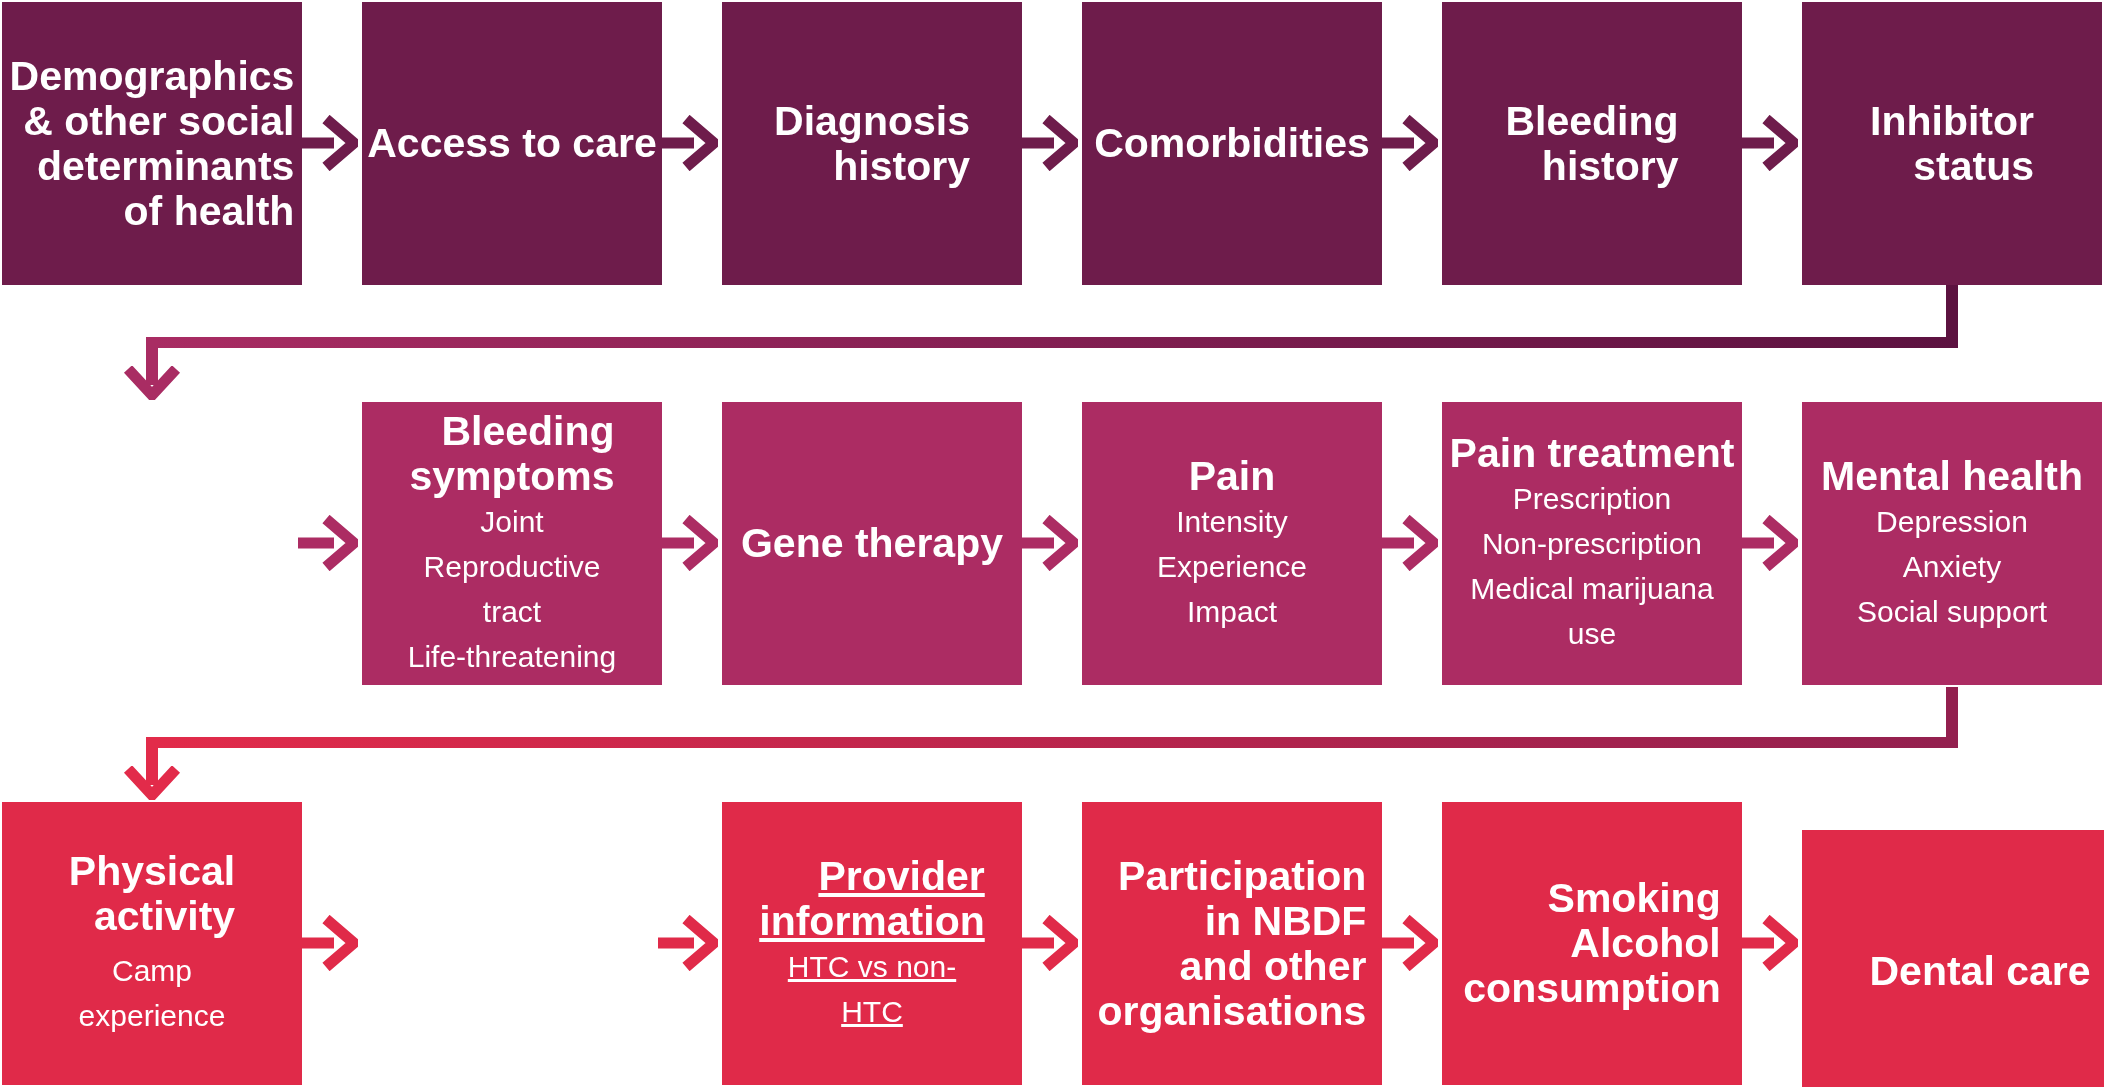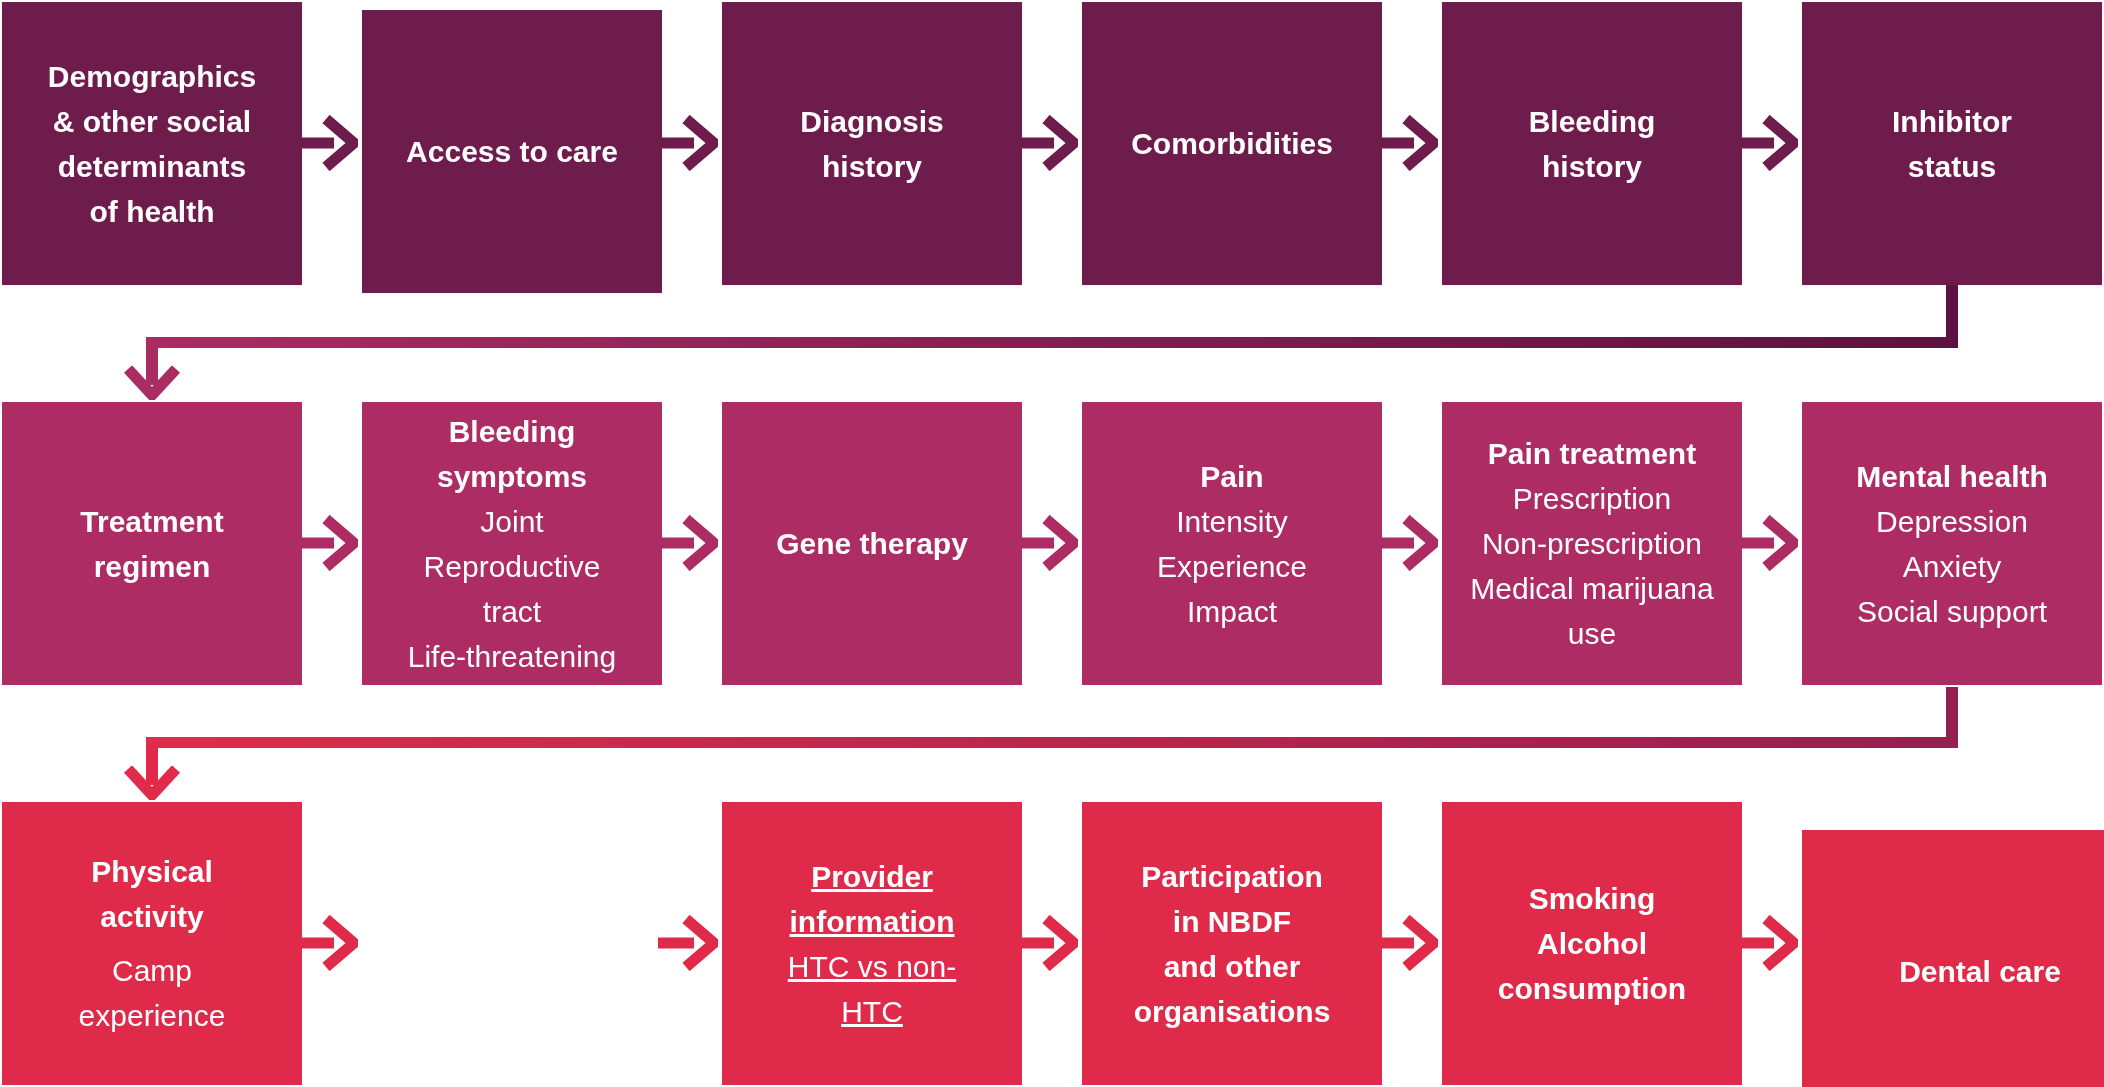--- a/index.html
+++ b/index.html
@@ -5,21 +5,21 @@
   html,body{margin:0;padding:0;background:#ffffff;}
   .canvas{
     position:relative;width:2104px;height:1087px;background:#ffffff;
     font-family:"Liberation Sans",sans-serif;overflow:hidden;
   }
   .box{
     position:absolute;width:300px;height:283px;
     display:flex;flex-direction:column;justify-content:center;align-items:center;
     text-align:center;color:#ffffff;
   }
-  .box .title{font-weight:700;font-size:30px;line-height:45px;white-space:pre-line;}
+  .box .title{font-weight:700;font-size:41px;line-height:45px;white-space:pre-line;text-align:right;}
   .box .sub{font-weight:400;font-size:30px;line-height:45px;white-space:pre-line;}
   .r1{background:#6E1C4B;}
   .r2{background:#AC2C63;}
   .r3{background:#E02A49;}
 
   svg.arrow{position:absolute;display:block;}
   .a1 rect{fill:#6E1C4B;} .a1 polyline{stroke:#6E1C4B;fill:none;}
   .a2 rect{fill:#AC2C63;} .a2 polyline{stroke:#AC2C63;fill:none;}
   .a3c polyline{stroke:#A92C63;fill:none;}
   .a3 rect{fill:#E02A49;} .a3 polyline{stroke:#E02A49;fill:none;}
@@ -40,21 +40,21 @@
 
 <div class="canvas">
 
   <div class="box r1" style="left:2px;top:2px;">
     <div class="title">Demographics
 &amp; other social
 determinants
 of health</div>
     <div class="sub"></div>
   </div>
-  <div class="box r1" style="left:362px;top:2px;margin-top:8px;">
+  <div class="box r1" style="left:362px;top:2px;">
     <div class="title">Access to care</div>
     <div class="sub"></div>
   </div>
   <div class="box r1" style="left:722px;top:2px;">
     <div class="title">Diagnosis
 history</div>
     <div class="sub"></div>
   </div>
   <div class="box r1" style="left:1082px;top:2px;">
     <div class="title">Comorbidities</div>
@@ -92,25 +92,20 @@
       <polyline points="28,4 56,28 28,52" stroke-width="11"></polyline>
     </svg>
 
   <div class="seg c1-v"></div>
   <div class="seg c1-h"></div>
   <div class="seg c1-s"></div>
   <svg class="arrow a3c" style="left:122px;top:366px;" width="60" height="34" viewBox="0 0 60 34">
       <polyline points="6,3 30,29 54,3" stroke-width="11"></polyline>
     </svg>
 
-  <div class="box r2" style="left:2px;top:402px;">
-    <div class="title">Treatment
-regimen</div>
-    <div class="sub"></div>
-  </div>
   <div class="box r2" style="left:362px;top:402px;">
     <div class="title">Bleeding
 symptoms</div>
     <div class="sub">Joint
 Reproductive
 tract
 Life-threatening</div>
   </div>
   <div class="box r2" style="left:722px;top:402px;">
     <div class="title">Gene therapy</div>

